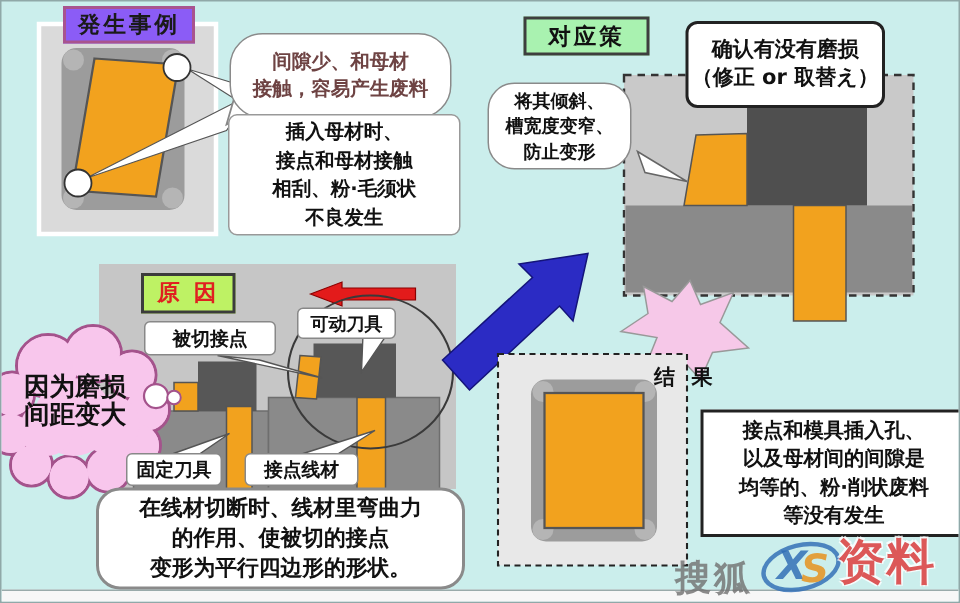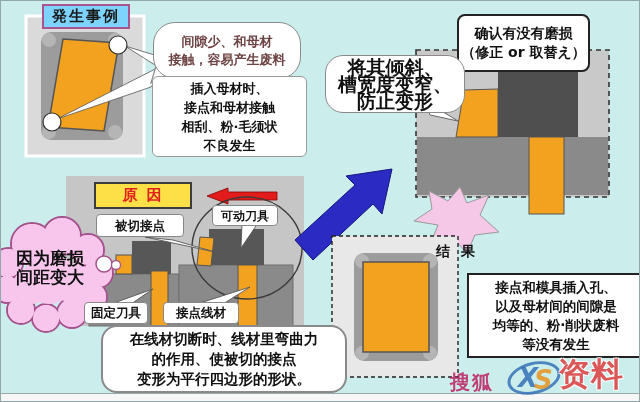--- a/index.html
+++ b/index.html
@@ -9,41 +9,41 @@
     font-family:"DejaVu Sans",sans-serif;font-weight:bold;color:#111;
   }
   .abs{position:absolute;}
   .c{display:flex;align-items:center;justify-content:center;text-align:center;}
   .ml{white-space:pre-line;}
   .z30{z-index:30;}
   svg.layer{position:absolute;left:0;top:0;z-index:20;}
   .bottom-strip{left:0;top:392px;width:640px;height:10px;background:#F7F7F7;border-top:1px solid #9aa;z-index:10;}
   
   .tag{box-sizing:border-box;letter-spacing:2px;font-size:15px;}
-  .tag-case{left:41px;top:3px;width:88px;height:25px;background:#7dd3fc;border:2px solid #A8548E;color:#1a1a1a;}
-  .tag-cause{left:93px;top:181px;width:98px;height:27px;background:#fde047;border:2px solid #3c3c3c;color:#E02020;}
+  .tag-case{left:41px;top:3px;width:88px;height:25px;background:#8b5cf6;border:2px solid #A8548E;color:#1a1a1a;}
+  .tag-cause{left:93px;top:181px;width:63px;height:27px;background:#bef264;border:2px solid #3c3c3c;color:#E02020;}
   .tag-cm{left:348px;top:10px;width:84px;height:26px;background:#A9F2B0;border:2px solid #3E3E3E;color:#111;}
   
   .bx{box-sizing:border-box;background:#fff;}
   .case-bubble{left:152px;top:21px;width:148px;height:57px;border:1.5px solid #8a8a8a;border-radius:22px;font-size:13px;line-height:18px;color:#6e4343;}
   .case-note{left:151px;top:75px;width:155px;height:81px;border:1.5px solid #999;border-radius:6px;font-size:13px;line-height:19px;}
   .lbl{border:1.2px solid #888;border-radius:4px;font-size:12.5px;line-height:14px;}
   .lbl-cut{left:95px;top:213px;width:88px;height:23px;}
-  .lbl-mov{left:211px;top:204px;width:66px;height:21px;font-size:12px;}
+  .lbl-mov{left:197px;top:204px;width:66px;height:21px;font-size:12px;}
   .lbl-fix{left:83px;top:301px;width:64px;height:22px;}
   .lbl-wire{left:162px;top:301px;width:76px;height:22px;}
   .cloud-text{left:6px;top:247px;width:86px;height:40px;font-size:17px;line-height:19px;color:#111;}
-  .cause-note{left:63px;top:324px;width:246px;height:68px;border:2px solid #8a8a8a;border-radius:16px;font-size:14.5px;line-height:20px;margin-left:37px;}
+  .cause-note{left:63px;top:324px;width:246px;height:68px;border:2px solid #8a8a8a;border-radius:16px;font-size:14.5px;line-height:20px;}
   .cm-check{left:456px;top:13px;width:133px;height:58px;border:2px solid #222;border-radius:8px;font-size:14px;line-height:19px;}
-  .cm-bubble{left:324px;top:54px;width:140px;height:58px;border:1.5px solid #8a8a8a;border-radius:18px;font-size:19px;line-height:17px;}
+  .cm-bubble{left:324px;top:54px;width:96px;height:58px;border:1.5px solid #8a8a8a;border-radius:18px;font-size:12px;line-height:17px;}
   .result-tag{left:430px;top:209px;width:52px;height:20px;font-size:14px;letter-spacing:3px;z-index:30;margin-top:32px;}
   .result-note{left:466px;top:272px;width:178px;height:85px;border:2px solid #222;font-size:13.5px;line-height:19px;}
   
   .wm{z-index:40;opacity:.82;}
-  .wm-site{left:449px;top:368px;font-size:20px;color:#be185d;letter-spacing:2px;}
+  .wm-site{left:449px;top:368px;font-size:24px;color:#737373;letter-spacing:2px;}
   .wm-ellipse{left:506px;top:361px;width:54px;height:32px;border:3px solid #2E6CB5;border-radius:50%;transform:rotate(-14deg);box-sizing:border-box;}
   .wm-x{left:517px;top:362px;font-size:26px;font-style:italic;color:#2E6CB5;}
   .wm-s{left:533px;top:364px;font-size:26px;font-style:italic;color:#E89018;}
   .wm-brand{left:557px;top:352px;font-size:32px;color:#E03838;letter-spacing:1px;
     text-shadow:-1px -1px 0 #fff,1px -1px 0 #fff,-1px 1px 0 #fff,1px 1px 0 #fff;}
   .wm-url{left:549px;top:379px;width:88px;height:14px;background:rgba(66,66,82,.9);color:#fff;font-size:7.5px;letter-spacing:.4px;}
 </style>
 </head>
 <body>
 
@@ -152,20 +152,21 @@
   <div class="abs c bx lbl lbl-cut z30">被切接点</div>
   <div class="abs c bx lbl lbl-mov z30">可动刀具</div>
   <div class="abs c bx lbl lbl-wire z30">接点线材</div>
   <div class="abs c bx lbl lbl-fix z30">固定刀具</div>
   <div class="abs c ml cloud-text z30">因为磨损
 间距变大</div>
   <div class="abs c bx ml cause-note z30">在线材切断时、线材里弯曲力
 的作用、使被切的接点
 变形为平行四边形的形状。</div>
 
+  <div class="abs c tag tag-cm z30">对应策</div>
   <div class="abs c bx ml cm-check z30">确认有没有磨损
 （修正 or 取替え）</div>
   <div class="abs c bx ml cm-bubble z30">将其倾斜、
 槽宽度变窄、
 防止变形</div>
 
   <div class="abs c result-tag">结 果</div>
   <div class="abs c bx ml result-note z30">接点和模具插入孔、
 以及母材间的间隙是
 均等的、粉·削状废料

